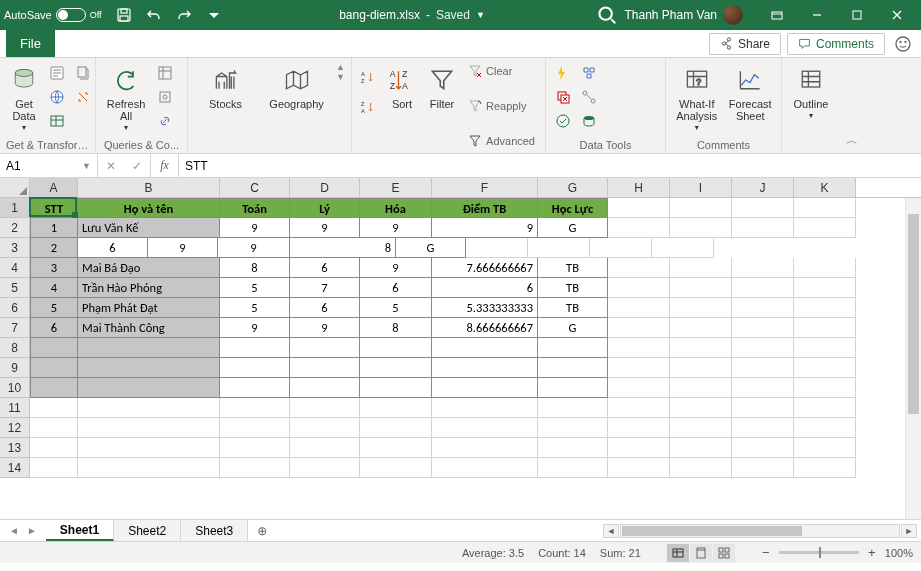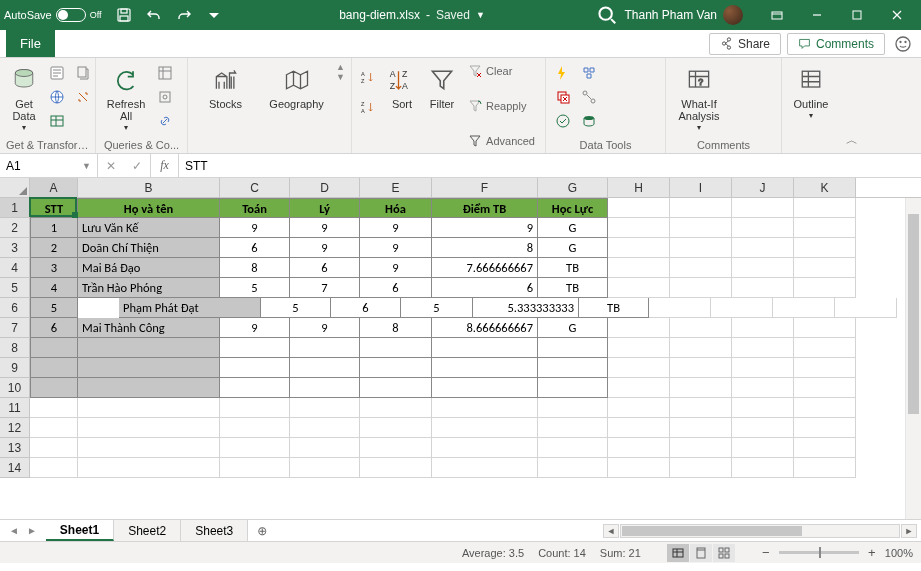--- a/index.html
+++ b/index.html
@@ -436,20 +436,30 @@
         <div class="icon">
             <svg viewBox="0 0 32 32" fill="none" stroke="#595959" stroke-width="1.5">
               <rect x="5" y="6" width="22" height="18"></rect>
               <path d="M5 12h22M12 6v18"></path>
               <text x="15" y="22" font-size="10" fill="#c55a11">?</text>
             </svg>
           </div>
         <span>What-If Analysis</span>
           <span style="font-size:8px">▾</span>
       </div>
+      <div class="big-btn" style="width:54px">
+        <div class="icon">
+            <svg viewBox="0 0 32 32" fill="none" stroke="#595959" stroke-width="1.5">
+              <path d="M5 26h22M5 26V6"></path>
+              <path d="M6 22l5-6 5 3 5-9 5 4" stroke="#4472c4"></path>
+              <path d="M21 10l5 4" stroke="#c55a11" stroke-dasharray="2"></path>
+            </svg>
+          </div>
+        <span>Forecast Sheet</span>
+      </div>
     </div>
     <div class="group-label">Comments</div>
   </div>
 
   <div class="group" style="width:58px;border-right:none">
     <div class="group-body">
       <div class="big-btn" style="width:50px">
         <div class="icon">
             <svg viewBox="0 0 32 32" fill="none" stroke="#595959" stroke-width="1.5">
               <rect x="6" y="6" width="20" height="18"></rect>
@@ -518,21 +528,20 @@
         <div class="cell br rnum" style="width: 106px;">9</div>
         <div class="cell br num" style="width: 70px;">G</div>
         <div class="cell" style="width: 62px;"></div>
         <div class="cell" style="width: 62px;"></div>
         <div class="cell" style="width: 62px;"></div>
         <div class="cell" style="width: 62px;"></div>
       </div>
       <div class="row">
         <div class="row-h">3</div>
         <div class="cell br stt bl" style="width: 48px;">2</div>
-        <div class="cell br name" style="width: 142px;">Doãn Chí Thiện</div>
         <div class="cell br num" style="width: 70px;">6</div>
         <div class="cell br num" style="width: 70px;">9</div>
         <div class="cell br num" style="width: 72px;">9</div>
         <div class="cell br rnum" style="width: 106px;">8</div>
         <div class="cell br num" style="width: 70px;">G</div>
         <div class="cell" style="width: 62px;"></div>
         <div class="cell" style="width: 62px;"></div>
         <div class="cell" style="width: 62px;"></div>
         <div class="cell" style="width: 62px;"></div>
       </div>
@@ -560,21 +569,21 @@
         <div class="cell br rnum" style="width: 106px;">6</div>
         <div class="cell br num" style="width: 70px;">TB</div>
         <div class="cell" style="width: 62px;"></div>
         <div class="cell" style="width: 62px;"></div>
         <div class="cell" style="width: 62px;"></div>
         <div class="cell" style="width: 62px;"></div>
       </div>
       <div class="row">
         <div class="row-h">6</div>
         <div class="cell br stt bl" style="width: 48px;">5</div>
-        <div class="cell br name" style="width: 142px; margin-left: 41px;">Phạm Phát Đạt</div>
+        <div class="cell br name" style="width: 142px;">Phạm Phát Đạt</div>
         <div class="cell br num" style="width: 70px;">5</div>
         <div class="cell br num" style="width: 70px;">6</div>
         <div class="cell br num" style="width: 72px;">5</div>
         <div class="cell br rnum" style="width: 106px;">5.333333333</div>
         <div class="cell br num" style="width: 70px;">TB</div>
         <div class="cell" style="width: 62px;"></div>
         <div class="cell" style="width: 62px;"></div>
         <div class="cell" style="width: 62px;"></div>
         <div class="cell" style="width: 62px;"></div>
       </div>

